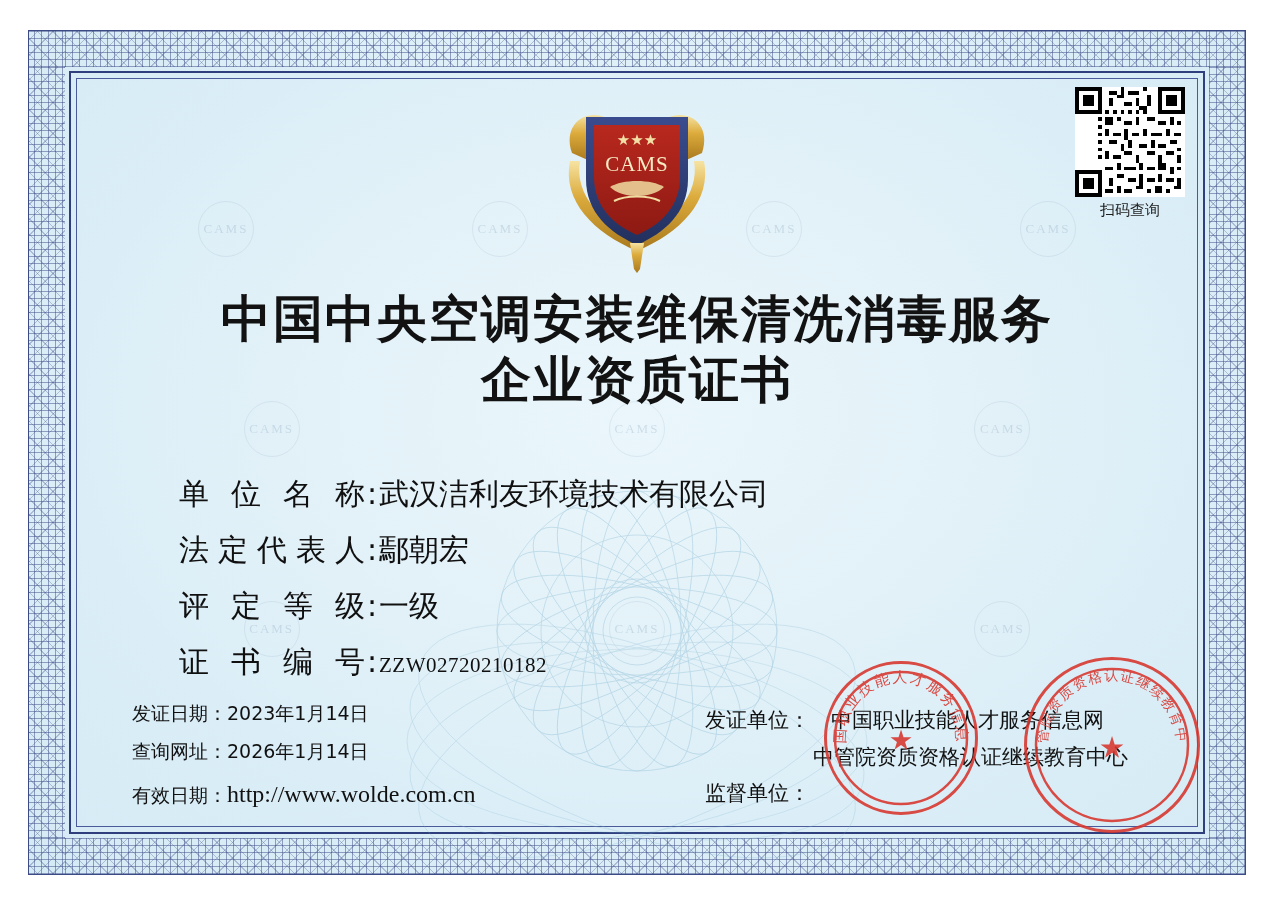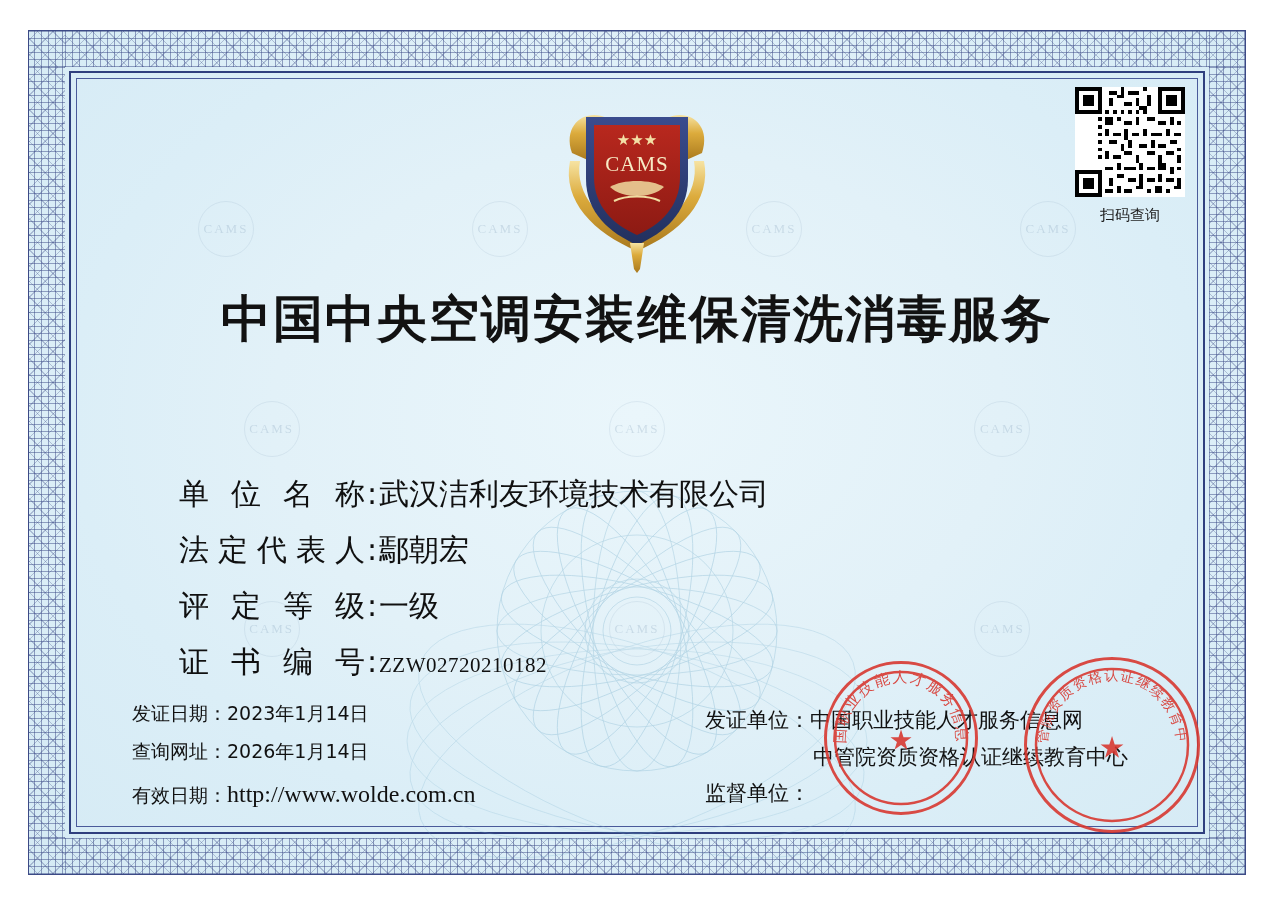--- a/index.html
+++ b/index.html
@@ -105,21 +105,20 @@
     top: 56px;
     width: 118px;
     text-align: center;
   }
   .qr-canvas {
     width: 110px; height: 110px;
     margin: 0 auto;
     background: #ffffff;
   }
   .qr-label {
-    margin-top: 5px;
     font-family: Liberation Serif, serif;
     font-size: 15px;
     color: #1c1c1c;
   }
 
   
   .title-block {
     position: absolute;
     left: 0; right: 0;
     top: 258px;
@@ -189,21 +188,21 @@
     position: absolute;
     right: 70px;
     bottom: 62px;
     text-align: left;
     font-size: 21px;
     line-height: 1.75;
     color: #111;
     font-family: "DejaVu Sans", "Liberation Sans", sans-serif;
     width: 470px;
   }
-  .br-row { display: flex; }
+  .br-row { display: flex; gap: 21px; }
   .br-key { white-space: nowrap; }
   .br-val { white-space: nowrap; }
   .br-indent { padding-left: 108px; }
 
   
   .stamp {
     position: absolute;
     border: 3px solid #d8342c;
     border-radius: 50%;
     color: #d8342c;
@@ -440,20 +439,21 @@
           <rect x="21" y="26" width="2" height="2"></rect>
         <rect x="24" y="27" width="1" height="1"></rect>
           <rect x="26" y="26" width="2" height="1"></rect>
       </g>
     </svg>
     <div class="qr-label">扫码查询</div>
   </div>
 
   <div class="title-block">
     <div class="title-line">中国中央空调安装维保清洗消毒服务</div>
+    <div class="title-line">企业资质证书</div>
   </div>
 
   <div class="fields">
 
     <div class="field-row">
       <span class="field-label">
         <span>单</span>
         <span>位</span>
         <span>名</span>
         <span>称</span>

